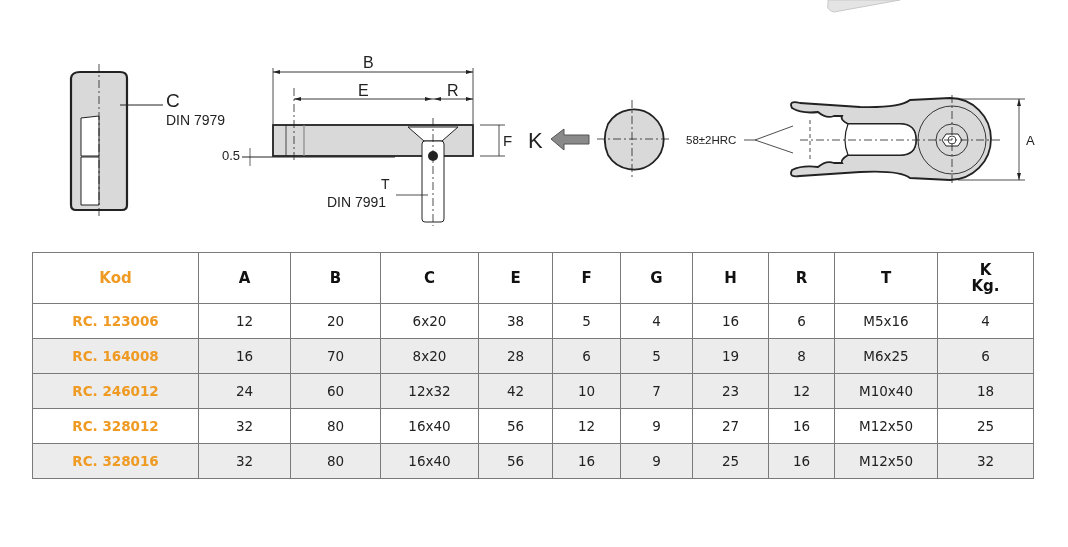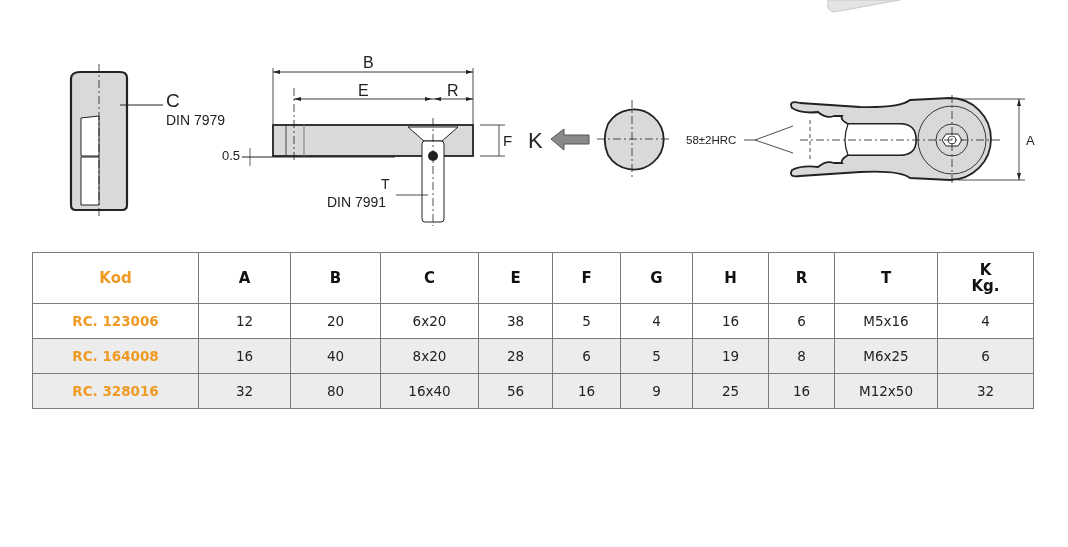--- a/index.html
+++ b/index.html
@@ -153,31 +153,57 @@
       <td>5</td>
       <td>4</td>
       <td>16</td>
       <td>6</td>
       <td>M5x16</td>
       <td>4</td>
     </tr>
     <tr class="alt">
       <td class="code">RC. 164008</td>
       <td>16</td>
-      <td>40</td>
+      <td>70</td>
       <td>8x20</td>
       <td>28</td>
       <td>6</td>
       <td>5</td>
       <td>19</td>
       <td>8</td>
       <td>M6x25</td>
       <td>6</td>
     </tr>
     <tr class="alt">
+      <td class="code">RC. 246012</td>
+      <td>24</td>
+      <td>60</td>
+      <td>12x32</td>
+      <td>42</td>
+      <td>10</td>
+      <td>7</td>
+      <td>23</td>
+      <td>12</td>
+      <td>M10x40</td>
+      <td>18</td>
+    </tr>
+    <tr>
+      <td class="code">RC. 328012</td>
+      <td>32</td>
+      <td>80</td>
+      <td>16x40</td>
+      <td>56</td>
+      <td>12</td>
+      <td>9</td>
+      <td>27</td>
+      <td>16</td>
+      <td>M12x50</td>
+      <td>25</td>
+    </tr>
+    <tr class="alt">
       <td class="code">RC. 328016</td>
       <td>32</td>
       <td>80</td>
       <td>16x40</td>
       <td>56</td>
       <td>16</td>
       <td>9</td>
       <td>25</td>
       <td>16</td>
       <td>M12x50</td>

